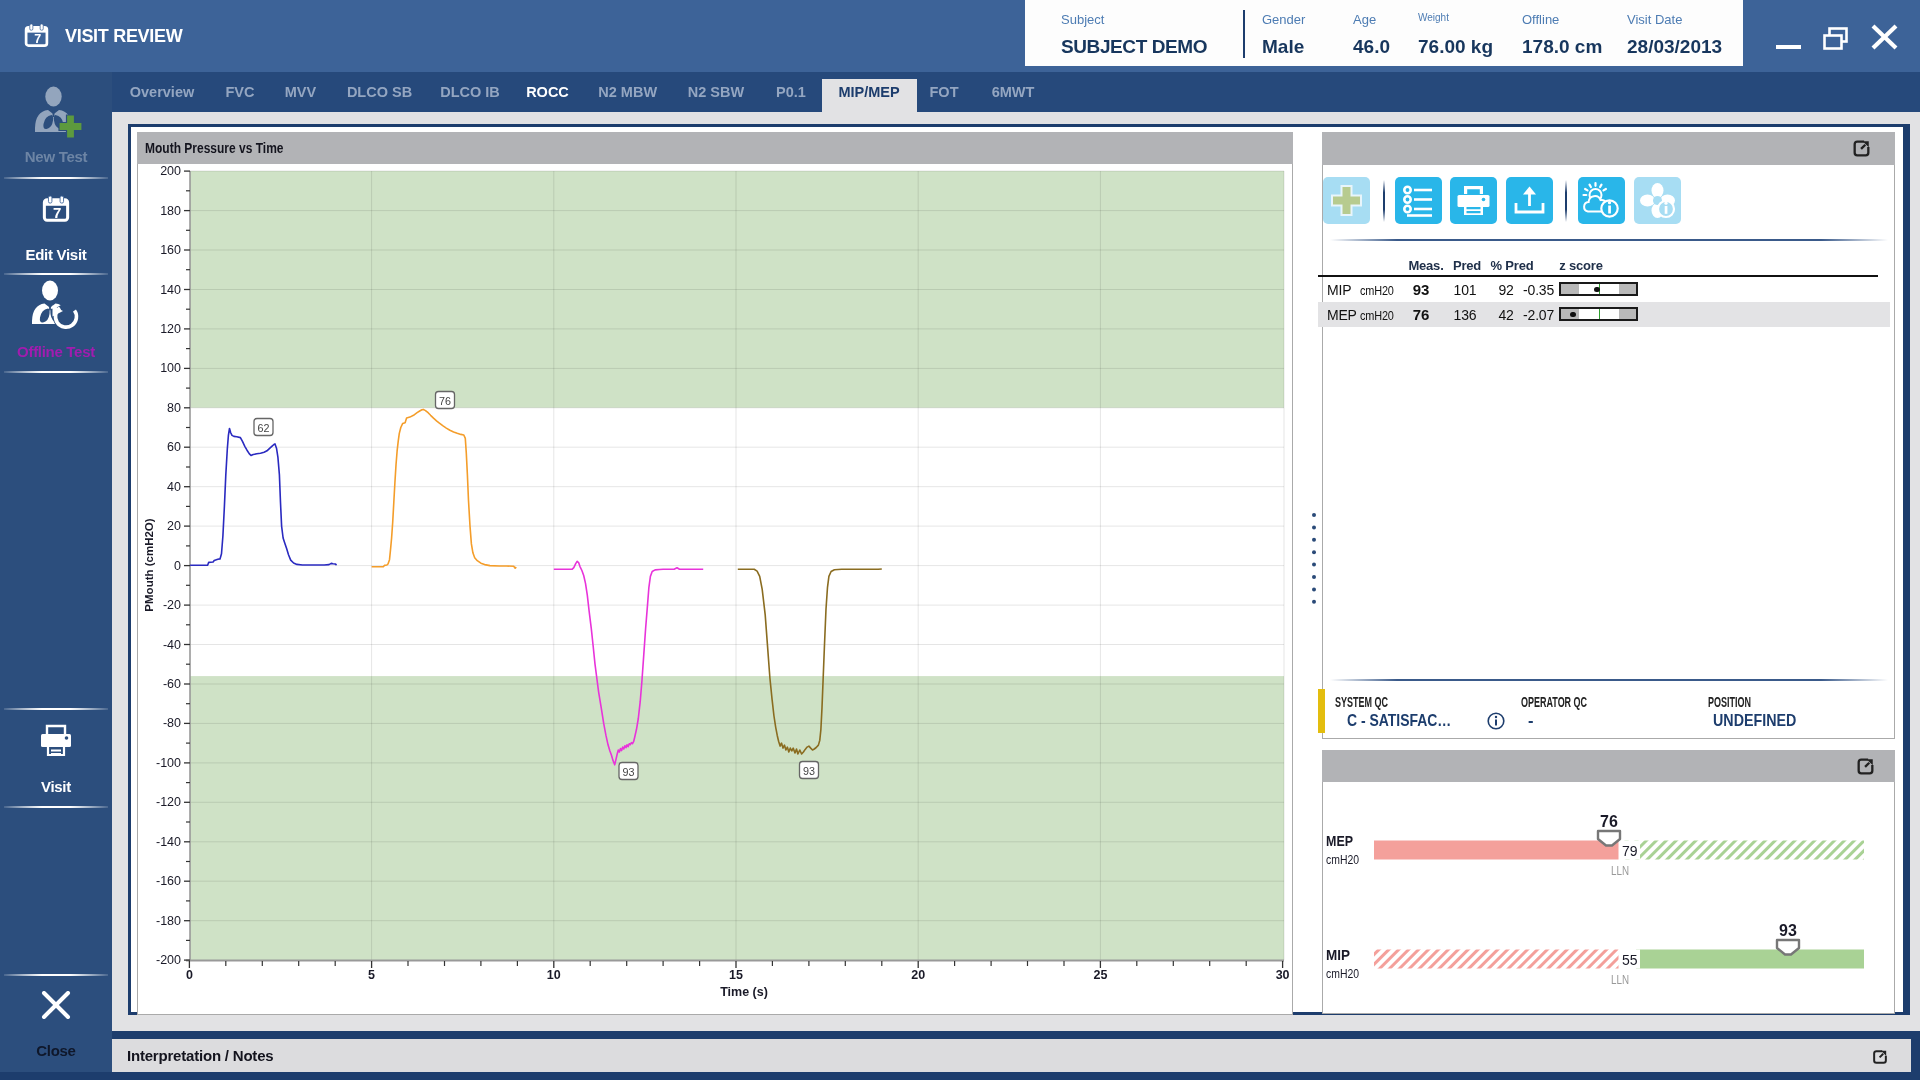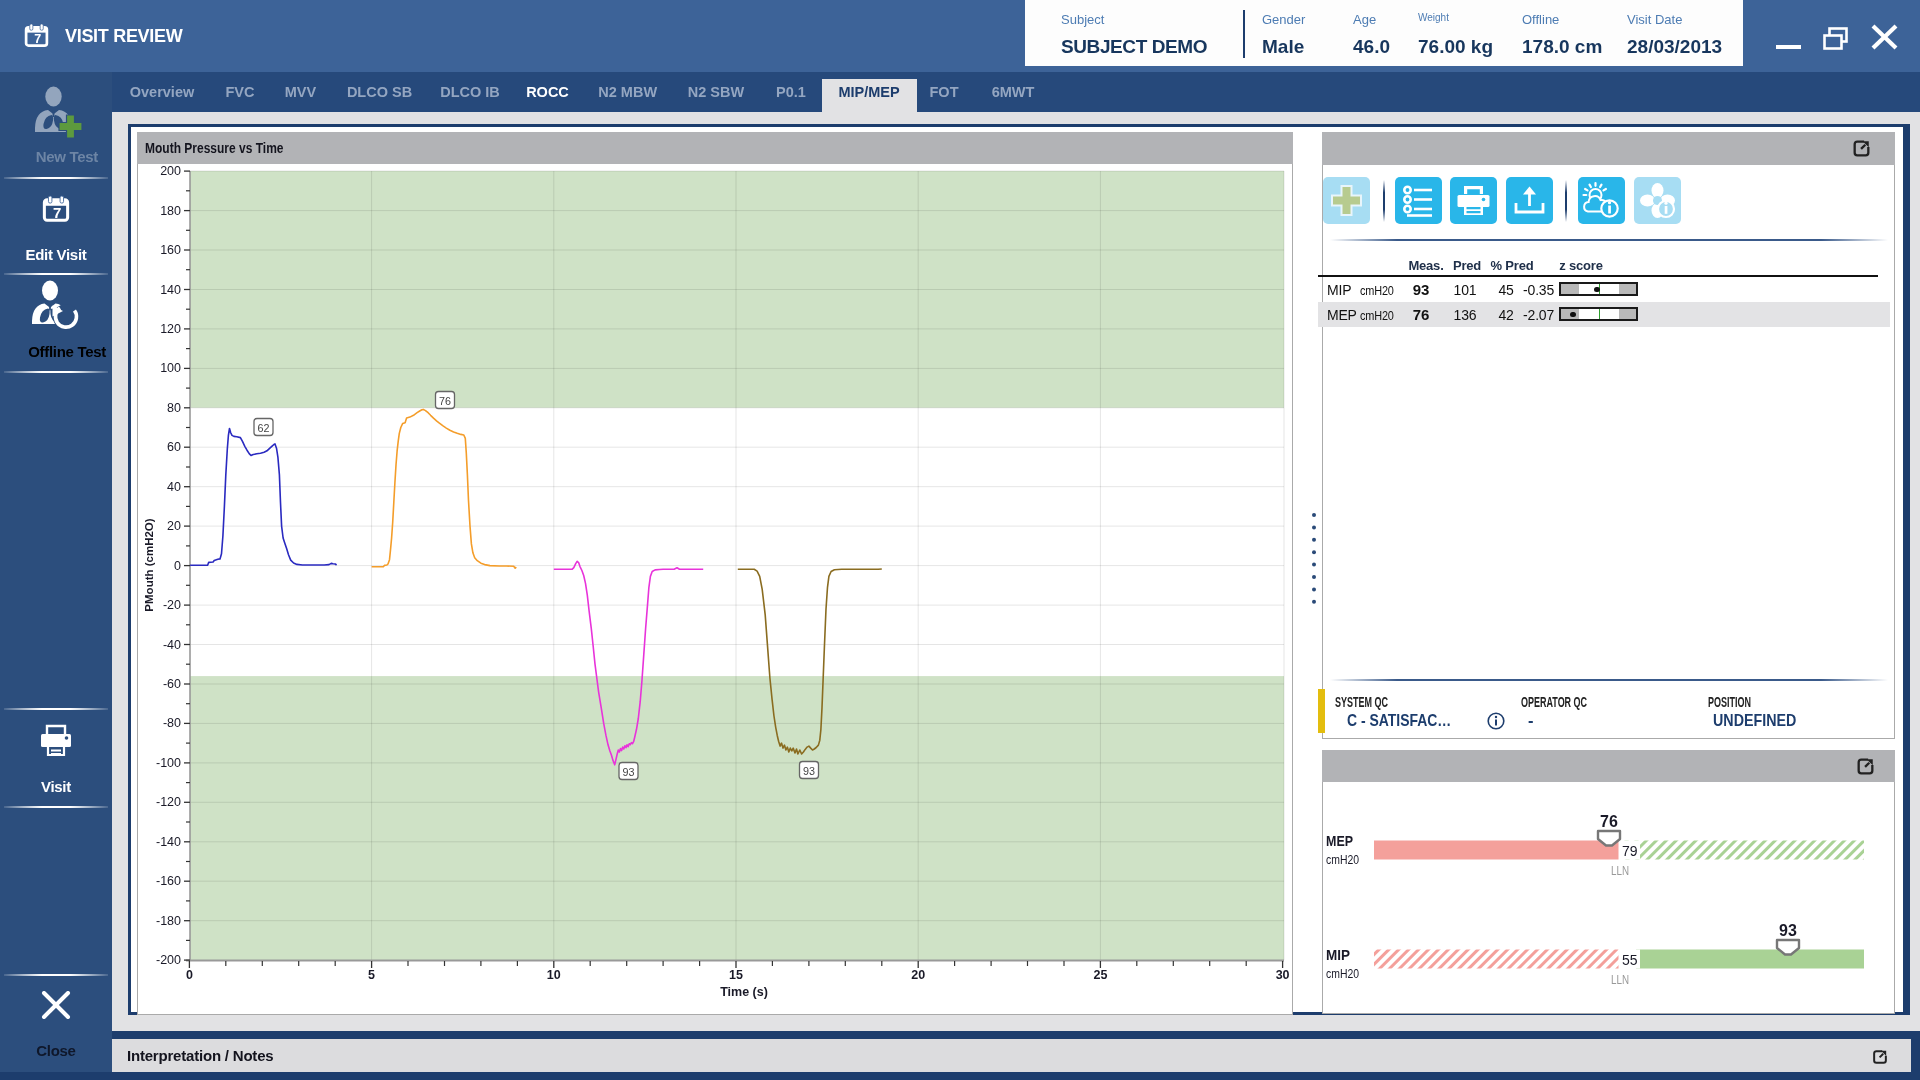--- a/index.html
+++ b/index.html
@@ -63,21 +63,21 @@
 <ellipse cx="28.5" cy="11.5" rx="8.2" ry="10"></ellipse>
 <path d="M10,43 q0.5,-16.5 13,-18 l5.5,4.2 l5.5,-4.2 q12.5,1.5 13,18 l0,4 h-37 z"></path>
 </g>
 <g fill="#2c4e7d">
 <rect x="27.6" y="25" width="1.8" height="7"></rect>
 <path d="M26.5,30 q-6.5,1 -8,9 q-0.8,5.5 3,5 q5.5,-1 6.5,-8.5 q0.7,-5 -1.5,-5.5 z"></path>
 <path d="M30.5,30 q6.5,1 8,9 q0.8,5.5 -3,5 q-5.5,-1 -6.5,-8.5 q-0.7,-5 1.5,-5.5 z"></path>
 </g>
 <path d="M41.5,30 h8 v7.5 h7.5 v8 h-7.5 v7.5 h-8 v-7.5 h-7.5 v-8 h7.5 z" fill="#5d9a3e" stroke="#2c4e7d" stroke-width="1.2"></path>
 </svg></div>
-<div class="abs" style="left:14px;top:148px;width:84px;text-align:right;font-size:15px;font-weight:bold;color:#6d85a5;letter-spacing:-0.3px">New Test</div>
+<div class="abs" style="left:14px;top:148px;width:84px;text-align:center;font-size:15px;font-weight:bold;color:#6d85a5;letter-spacing:-0.3px">New Test</div>
 <div style="position:absolute;left:4px;width:104px;height:2px;background:radial-gradient(ellipse 55% 100% at 50% 50%, #fff 35%, rgba(255,255,255,0.05) 100%);top:177px"></div>
 <div class="abs" style="left:42px;top:195px;width:28px;height:28px"><svg width="28" height="28" viewBox="0 0 26 26">
 <rect x="2.2" y="4.5" width="21.6" height="19" rx="2.5" fill="none" stroke="#fff" stroke-width="2.8"></rect>
 <rect x="2.2" y="4.5" width="21.6" height="5.5" fill="#fff"></rect>
 <rect x="6" y="1" width="3.2" height="6.5" rx="1.4" fill="#fff" stroke="#3d6398" stroke-width="0.8"></rect>
 <rect x="16.8" y="1" width="3.2" height="6.5" rx="1.4" fill="#fff" stroke="#3d6398" stroke-width="0.8"></rect>
 <text x="14.2" y="21" font-family="Liberation Sans, sans-serif" text-anchor="middle" font-size="14" font-weight="bold" fill="#fff">7</text>
     </svg></div>
 <div class="abs" style="left:14px;top:246px;width:84px;text-align:center;font-size:15px;font-weight:bold;color:#fff;letter-spacing:-0.3px">Edit Visit</div>
 <div style="position:absolute;left:4px;width:104px;height:2px;background:radial-gradient(ellipse 55% 100% at 50% 50%, #fff 35%, rgba(255,255,255,0.05) 100%);top:273px"></div>
@@ -88,21 +88,21 @@
 </g>
 <g fill="#2c4e7d">
 <rect x="25.1" y="23.5" width="1.8" height="7"></rect>
 <path d="M24,28.5 q-6.5,1 -8,9 q-0.8,5.5 3,5 q5.5,-1 6.5,-8.5 q0.7,-5 -1.5,-5.5 z"></path>
 <path d="M28,28.5 q6.5,1 8,9 q0.8,5.5 -3,5 q-5.5,-1 -6.5,-8.5 q-0.7,-5 1.5,-5.5 z"></path>
 </g>
 <circle cx="42" cy="37" r="13" fill="#2c4e7d"></circle>
 <path d="M50.5,30.5 a10.5,10.5 0 1 1 -14.5,-2.5" fill="none" stroke="#fff" stroke-width="3.6"></path>
 <path d="M28.5,25.5 l10.5,5.5 l-10.5,5.5 z" fill="#fff"></path>
 </svg></div>
-<div class="abs" style="left:6px;top:343px;width:100px;text-align:right;font-size:15px;font-weight:bold;color:#000000;letter-spacing:-0.3px">Offline Test</div>
+<div class="abs" style="left:6px;top:343px;width:100px;text-align:center;font-size:15px;font-weight:bold;color:#a21caf;letter-spacing:-0.3px">Offline Test</div>
 <div style="position:absolute;left:4px;width:104px;height:2px;background:radial-gradient(ellipse 55% 100% at 50% 50%, #fff 35%, rgba(255,255,255,0.05) 100%);top:371px"></div>
 <div style="position:absolute;left:4px;width:104px;height:2px;background:radial-gradient(ellipse 55% 100% at 50% 50%, #fff 35%, rgba(255,255,255,0.05) 100%);top:708px"></div>
 <div class="abs" style="left:39px;top:722px"><svg width="34" height="38" viewBox="0 0 34 38">
       <g fill="none" stroke="#fff" stroke-width="2.4">
 <path d="M8,12 V4 h18 v8"></path>
 <rect x="2" y="12" width="30" height="13" rx="1.5" fill="#fff" stroke="none"></rect>
 <path d="M9,25 v8 h16 v-8" stroke-width="2.2"></path>
 </g>
       <circle cx="27.5" cy="16" r="1.8" fill="#2c4e7d"></circle>
 <line x1="12" y1="28.5" x2="22" y2="28.5" stroke="#fff" stroke-width="2"></line>
@@ -371,21 +371,21 @@
 <span class="abs" style="left:1467px;top:258px;transform:translateX(-50%)">Pred</span>
 <span class="abs" style="left:1512px;top:258px;transform:translateX(-50%)">% Pred</span>
 <span class="abs" style="left:1581px;top:258px;transform:translateX(-50%)">z score</span>
 </div>
 <div class="abs" style="left:1318px;top:275px;width:560px;height:2px;background:#111"></div>
 <div class="abs" style="font-size:14px;color:#111;letter-spacing:-0.2px">
 <span class="abs" style="left:1327px;top:282px">MIP</span>
 <span class="abs" style="left:1360px;top:283px;font-size:13px;display:inline-block;transform:scaleX(0.84);transform-origin:left top">cmH20</span>
 <span class="abs" style="left:1421px;top:281px;transform:translateX(-50%);font-weight:bold;font-size:15px">93</span>
 <span class="abs" style="left:1465px;top:282px;transform:translateX(-50%)">101</span>
-<span class="abs" style="left:1506px;top:282px;transform:translateX(-50%)">45</span>
+<span class="abs" style="left:1506px;top:282px;transform:translateX(-50%)">92</span>
 <span class="abs" style="left:1554px;top:282px;transform:translateX(-100%)">-0.35</span>
 <span class="abs" style="left:1327px;top:307px">MEP</span>
 <span class="abs" style="left:1360px;top:308px;font-size:13px;display:inline-block;transform:scaleX(0.84);transform-origin:left top">cmH20</span>
 <span class="abs" style="left:1421px;top:306px;transform:translateX(-50%);font-weight:bold;font-size:15px">76</span>
 <span class="abs" style="left:1465px;top:307px;transform:translateX(-50%)">136</span>
 <span class="abs" style="left:1506px;top:307px;transform:translateX(-50%)">42</span>
 <span class="abs" style="left:1554px;top:307px;transform:translateX(-100%)">-2.07</span>
 </div>
 <div style="position:absolute;left:1559px;top:282px;width:79px;height:14px;border:2px solid #1a1a1a;background:#fff">
 <div style="position:absolute;left:0;top:0;bottom:0;width:18px;background:#b9b9b9"></div>

